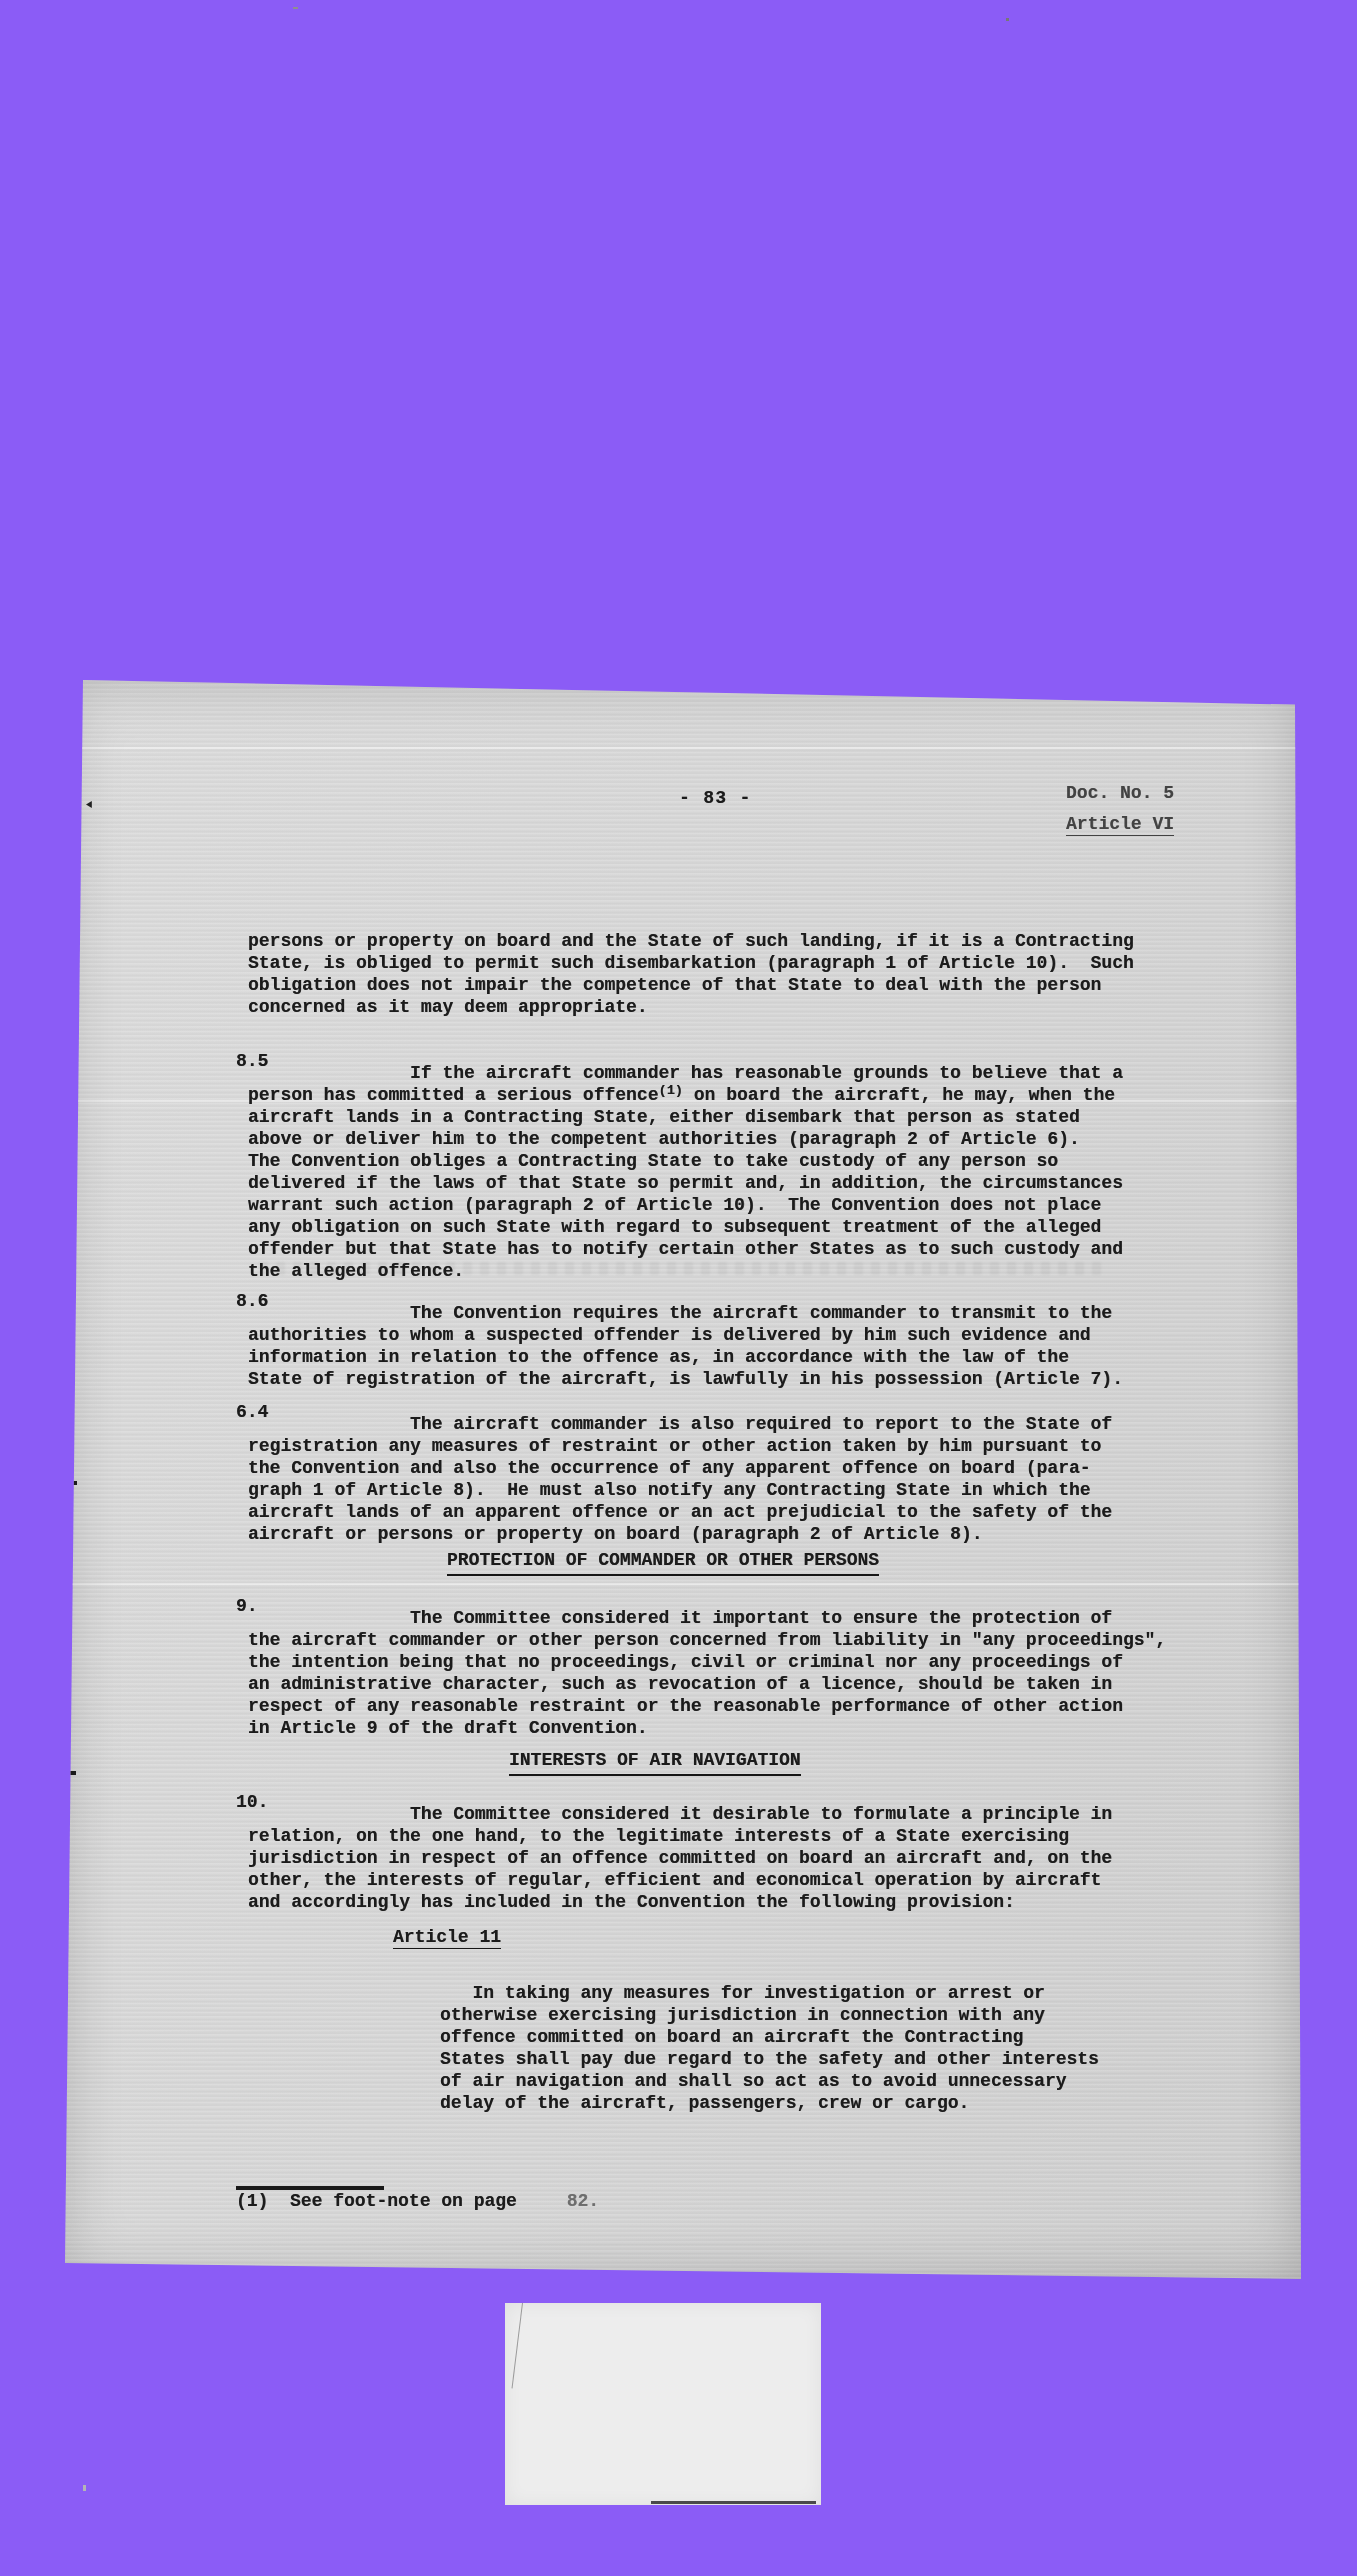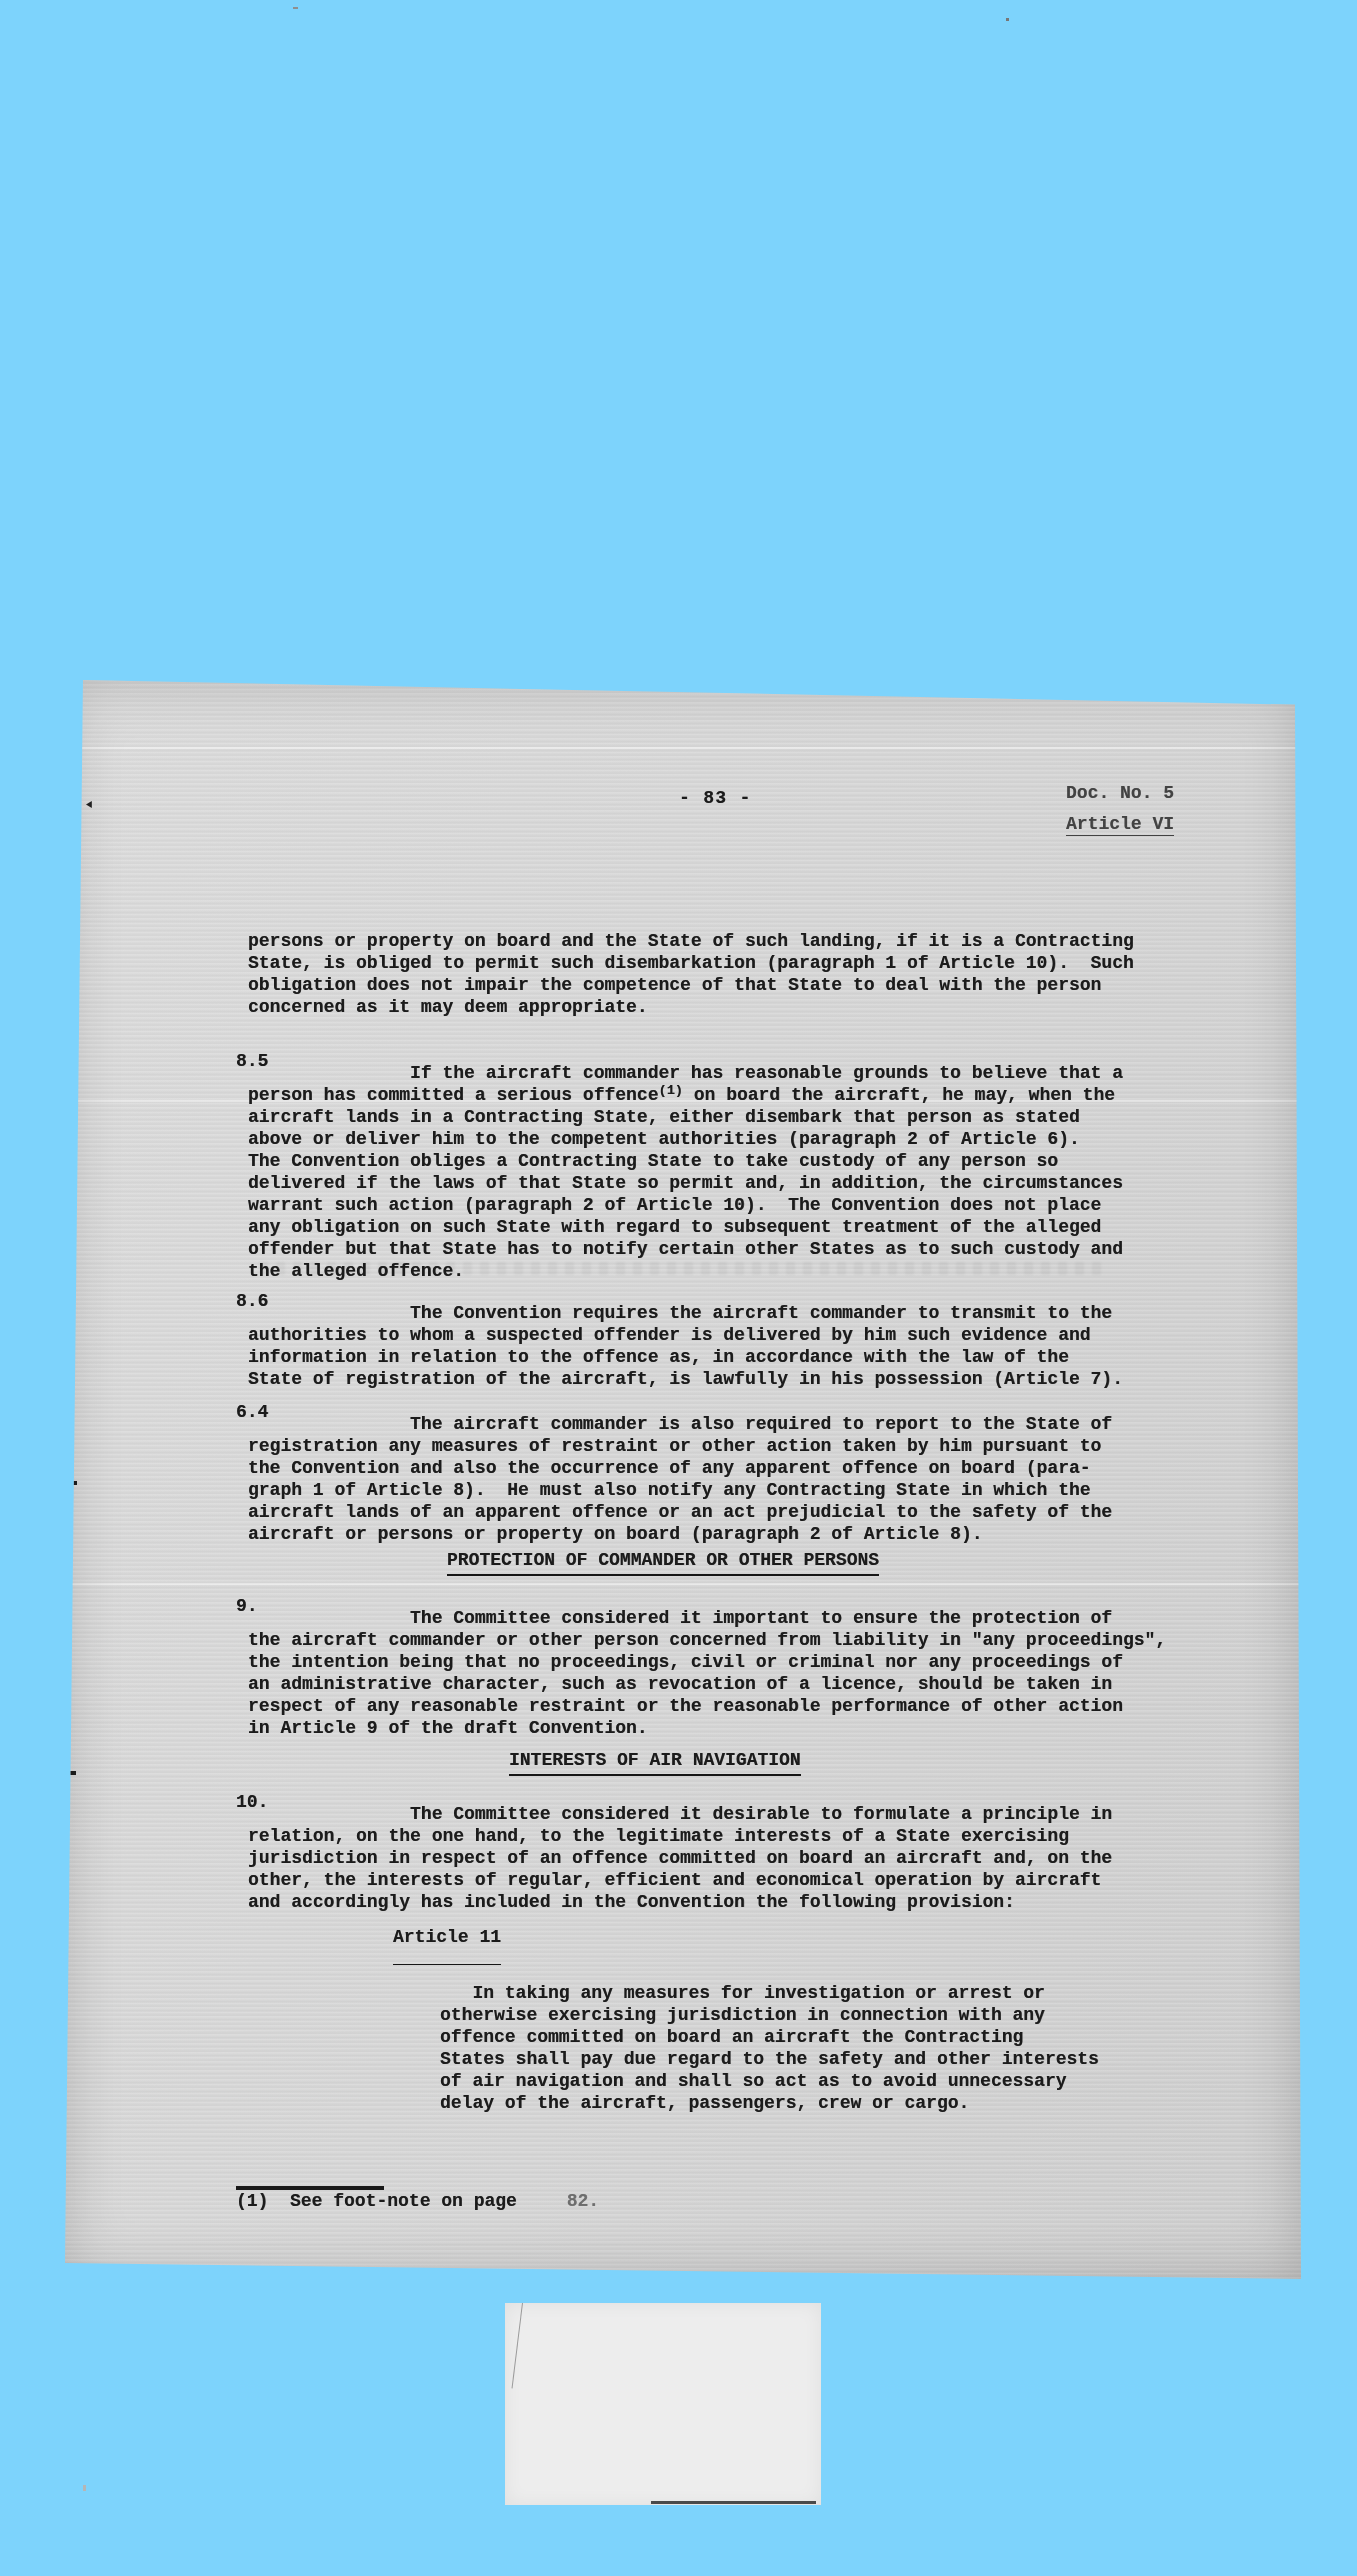--- a/index.html
+++ b/index.html
@@ -1,16 +1,16 @@
 <!DOCTYPE html>
 <html style="font-size:10.4px"><head>
 <meta charset="utf-8">
 <style>
   html,body{margin:0;padding:0;background:#000;}
-  .canvas{position:relative;width:1358px;height:2576px;background:#7dd3fc;overflow:hidden;
+  .canvas{position:relative;width:1358px;height:2576px;background:#8b5cf6;overflow:hidden;
           font-family:"Liberation Mono","DejaVu Sans Mono",monospace;}
   .page{position:absolute;left:65px;top:680px;width:1236px;height:1600px;
         background:linear-gradient(110deg,#dcdcdc 0%,#d6d6d6 55%,#cfcfcf 100%);
         clip-path:polygon(18px 0px,1230px 24.6px,1236px 1599px,0px 1583px);
         color:#1b1b1b;font-weight:700;font-size:18px;line-height:22px;}
   .texture{position:absolute;inset:0;pointer-events:none;
         background:repeating-linear-gradient(180deg,rgba(255,255,255,0.10) 0px,rgba(255,255,255,0.10) 0.6px,
         rgba(0,0,0,0.00) 1.3px,rgba(0,0,0,0.03) 3.2px,rgba(255,255,255,0.00) 4.5px);}
   .vignette{position:absolute;inset:0;box-shadow:inset 0 0 58px rgba(0,0,0,0.18);pointer-events:none;}
   .streak{position:absolute;left:0;width:100%;height:1.9px;background:rgba(255,255,255,0.42);pointer-events:none;}
@@ -26,21 +26,21 @@
   .pos-85{top:370px;}
   .pos-86{top:610px;}
   .pos-87{top:721px;}
   .pos-9{top:915px;}
   .pos-10{top:1111px;}
   .heading{position:absolute;}
   .pos-h1{left:382px;top:869px;}
   .pos-h2{left:444px;top:1069px;}
   .u2{border-bottom:2.6px solid #161616;padding-bottom:4px;}
   .art{position:absolute;left:328px;top:1246px;}
-  .u3{border-bottom:1.9px solid #161616;padding-bottom:17px;}
+  .u3{border-bottom:1.9px solid #161616;padding-bottom:1px;}
   .quote{position:absolute;left:363px;top:1290px;}
   .rule{position:absolute;left:171px;top:1506px;width:148px;height:3.9px;background:#191919;}
   .footnote{position:absolute;left:171px;top:1510px;white-space:pre;}
   .faded{opacity:0.55;margin-left:39px;}
   .hdr-pagenum{position:absolute;left:614px;top:107px;letter-spacing:1.3px;}
   .hdr-doc{position:absolute;left:1001px;top:102px;opacity:0.78;}
   .hdr-appendix{position:absolute;left:1001px;top:133px;opacity:0.78;}
   .u1{border-bottom:1.9px solid #1b1b1b;padding-bottom:1.3px;}
   .mark{position:absolute;background:#1d1d1d;}
   .mark-a{left:21px;top:121px;width:5.8px;height:7.1px;background:#222;clip-path:polygon(0 50%,100% 0,100% 100%);}

